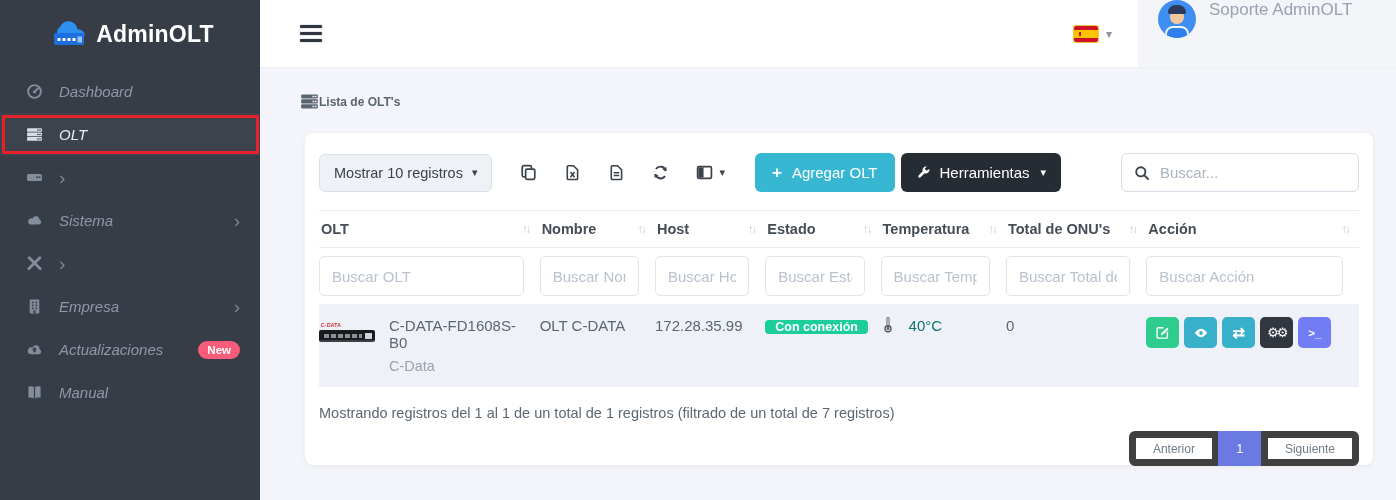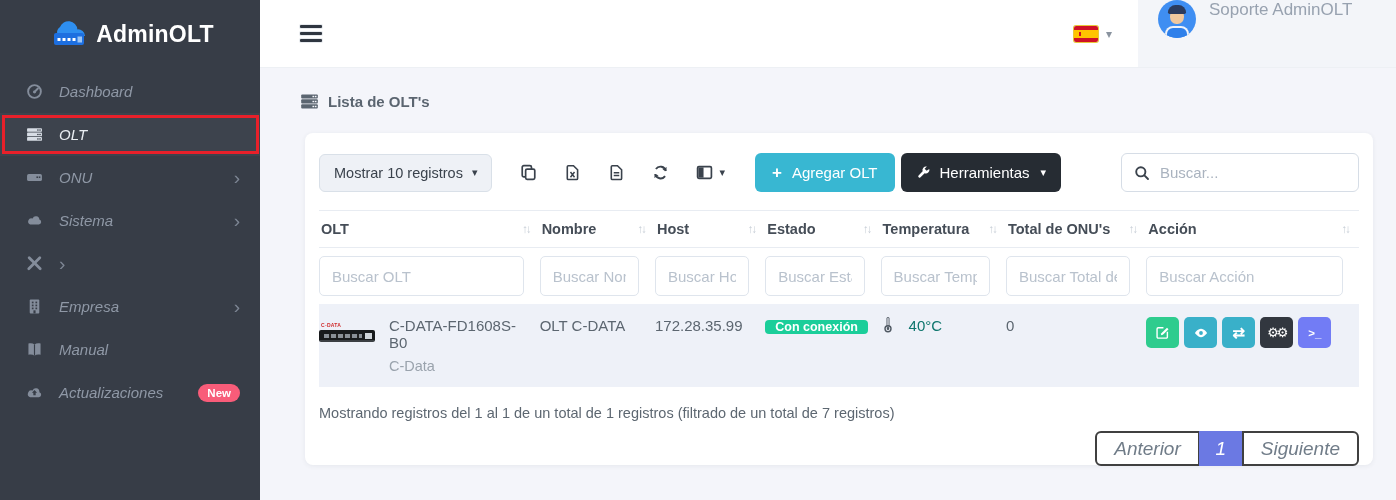--- a/index.html
+++ b/index.html
@@ -32,21 +32,21 @@
   .lang-caret { color:#8a939f; font-size:12px; }
   .user-box { width:258px; height:100%; background:#f3f5f9; display:flex; gap:13px; padding-left:20px; cursor:pointer; }
   .avatar { width:38px; height:38px; border-radius:50%; background:#3f8ef2; position:relative; overflow:hidden; flex:0 0 38px; }
   .avatar .shirt { position:absolute; left:7px; bottom:-4px; width:24px; height:16px; background:#2f80ea; border-radius:8px 8px 0 0; box-shadow:0 0 0 2px #eef3fb inset; }
   .avatar .face { position:absolute; left:12px; top:9px; width:14px; height:15px; background:#f0c89e; border-radius:50% 50% 46% 46%; }
   .avatar .hair { position:absolute; left:10px; top:5px; width:18px; height:9px; background:#2b3b5e; border-radius:9px 9px 2px 2px; }
   .user-name { color:#98a2b0; font-size:17px; }
 
   
   .main { position:absolute; left:260px; top:68px; right:0; bottom:0; background:#f4f5fa; }
-  .page-title { display:flex; align-items:center; gap:9px; margin:24px 0 0 40px; color:#5b6570; font-size:15px; font-weight:700; }
+  .page-title { display:flex; align-items:center; margin:24px 0 0 40px; color:#5b6570; font-size:12px; font-weight:700; }
   .card { margin:22px 23px 0 45px; background:#fff; border-radius:8px; box-shadow:0 1px 5px rgba(40,50,70,.07); padding:20px 14px 18px 14px; height:332px; position:relative; }
 
   
   .tbl-toolbar { display:flex; align-items:center; }
   .records-btn { display:flex; align-items:center; gap:9px; background:#eef1f6; border:1px solid #d9e0e8; border-radius:6px; padding:0 14px; height:38px; font-size:14.5px; color:#3a424c; cursor:pointer; }
   .records-caret { font-size:11px; color:#3a424c; }
   .icon-group { display:flex; align-items:center; gap:27px; margin-left:28px; color:#3a424c; }
   .tool-icon { cursor:pointer; display:flex; align-items:center; gap:6px; }
   .add-btn { margin-left:30px; height:39px; background:#38b7d2; color:#fff; border:none; border-radius:6px; font-size:15px; padding:0 17px; display:flex; align-items:center; gap:10px; cursor:pointer; font-family:inherit; }
   .add-plus { font-size:17px; font-weight:700; }
@@ -81,21 +81,21 @@
   .act-edit { background:#2ecc8e; }
   .act-view { background:#39b0c9; }
   .act-exchange { background:#39b0c9; font-size:15px; font-weight:700; }
   .act-gears { background:#32373f; font-size:13px; letter-spacing:-2px; }
   .act-terminal { background:#727cf5; font-size:11.5px; font-weight:700; letter-spacing:0; }
 
   
   .table-info { margin-top:18px; font-size:14.5px; color:#5d6771; }
   .pagination-row { display:flex; justify-content:flex-end; margin-top:10px; }
   .pager { display:flex; }
-  .page-btn { height:35px; display:flex; align-items:center; justify-content:center; padding:0 17px; background:#fff; border:2px solid #404040; color:#707c88; font-size:19px; cursor:pointer; margin-left:-1px;font-style:italic; }
+  .page-btn { height:35px; display:flex; align-items:center; justify-content:center; padding:0 17px; background:#fff; border:7px solid #404040; color:#707c88; font-size:12px; cursor:pointer; margin-left:-1px; }
   .page-btn.first { border-radius:6px 0 0 6px; margin-left:0; }
   .page-btn.last { border-radius:0 6px 6px 0; }
   .page-btn.active { background:#6b79e3; border-color:#6b79e3; color:#fff; width:44px; padding:0; }
 
   svg { display:block; }
 </style>
 </head>
 <body>
 
 <div class="app">
@@ -150,21 +150,20 @@
       </div>
 
       <div class="menu-item">
         <span class="mi-icon">
           <svg width="17" height="17" viewBox="0 0 16 16">
               <rect x="1" y="4.8" width="14" height="6.6" rx="1.6" fill="currentColor"></rect>
               <rect x="9.8" y="7" width="1.5" height="1.5" fill="#373d47"></rect>
               <rect x="12" y="7" width="1.5" height="1.5" fill="#373d47"></rect>
             </svg>
         </span>
-        <span class="mi-label">ONU</span>
         <span class="mi-chevron">›</span>
       </div>
 
       <div class="menu-item">
         <span class="mi-icon">
           <svg width="17" height="17" viewBox="0 0 16 16">
               <path d="M12.6 7.1a3.3 3.3 0 00-6.4-.9A2.8 2.8 0 103.9 11.7h8.2a2.35 2.35 0 00.5-4.6z" fill="currentColor"></path>
             </svg>
         </span>
         <span class="mi-label">Sistema</span>
@@ -196,36 +195,36 @@
               </g>
             </svg>
         </span>
         <span class="mi-label">Empresa</span>
         <span class="mi-chevron">›</span>
       </div>
 
       <div class="menu-item">
         <span class="mi-icon">
           <svg width="17" height="17" viewBox="0 0 16 16">
+              <path d="M12.6 7.1a3.3 3.3 0 00-6.4-.9A2.8 2.8 0 103.9 12.4h8.2a2.35 2.35 0 00.5-4.6z" fill="currentColor"></path>
+              <path d="M8 5.6l2.4 2.6H9.1v2.4H6.9V8.2H5.6z" fill="#373d47"></path>
+            </svg>
+        </span>
+        <span class="mi-label">Actualizaciones</span>
+        <span class="new-badge">New</span>
+      </div>
+
+      <div class="menu-item">
+        <span class="mi-icon">
+          <svg width="17" height="17" viewBox="0 0 16 16">
               <path d="M8 3.2C6.5 2.1 4.4 1.9 2.3 2.4V13c2.1-.5 4.2-.3 5.7.8 1.5-1.1 3.6-1.3 5.7-.8V2.4C11.6 1.9 9.5 2.1 8 3.2z" fill="currentColor"></path>
               <path d="M8 3.2v10.6" stroke="#373d47" stroke-width="1.1"></path>
             </svg>
         </span>
         <span class="mi-label">Manual</span>
-      </div>
-
-      <div class="menu-item">
-        <span class="mi-icon">
-          <svg width="17" height="17" viewBox="0 0 16 16">
-              <path d="M12.6 7.1a3.3 3.3 0 00-6.4-.9A2.8 2.8 0 103.9 12.4h8.2a2.35 2.35 0 00.5-4.6z" fill="currentColor"></path>
-              <path d="M8 5.6l2.4 2.6H9.1v2.4H6.9V8.2H5.6z" fill="#373d47"></path>
-            </svg>
-        </span>
-        <span class="mi-label">Actualizaciones</span>
-        <span class="new-badge">New</span>
       </div>
     </div>
 
     <div class="highlight-box"></div>
   </div>
 
   <div class="topbar">
     <div class="hamburger">
         <div></div>
         <div></div>

